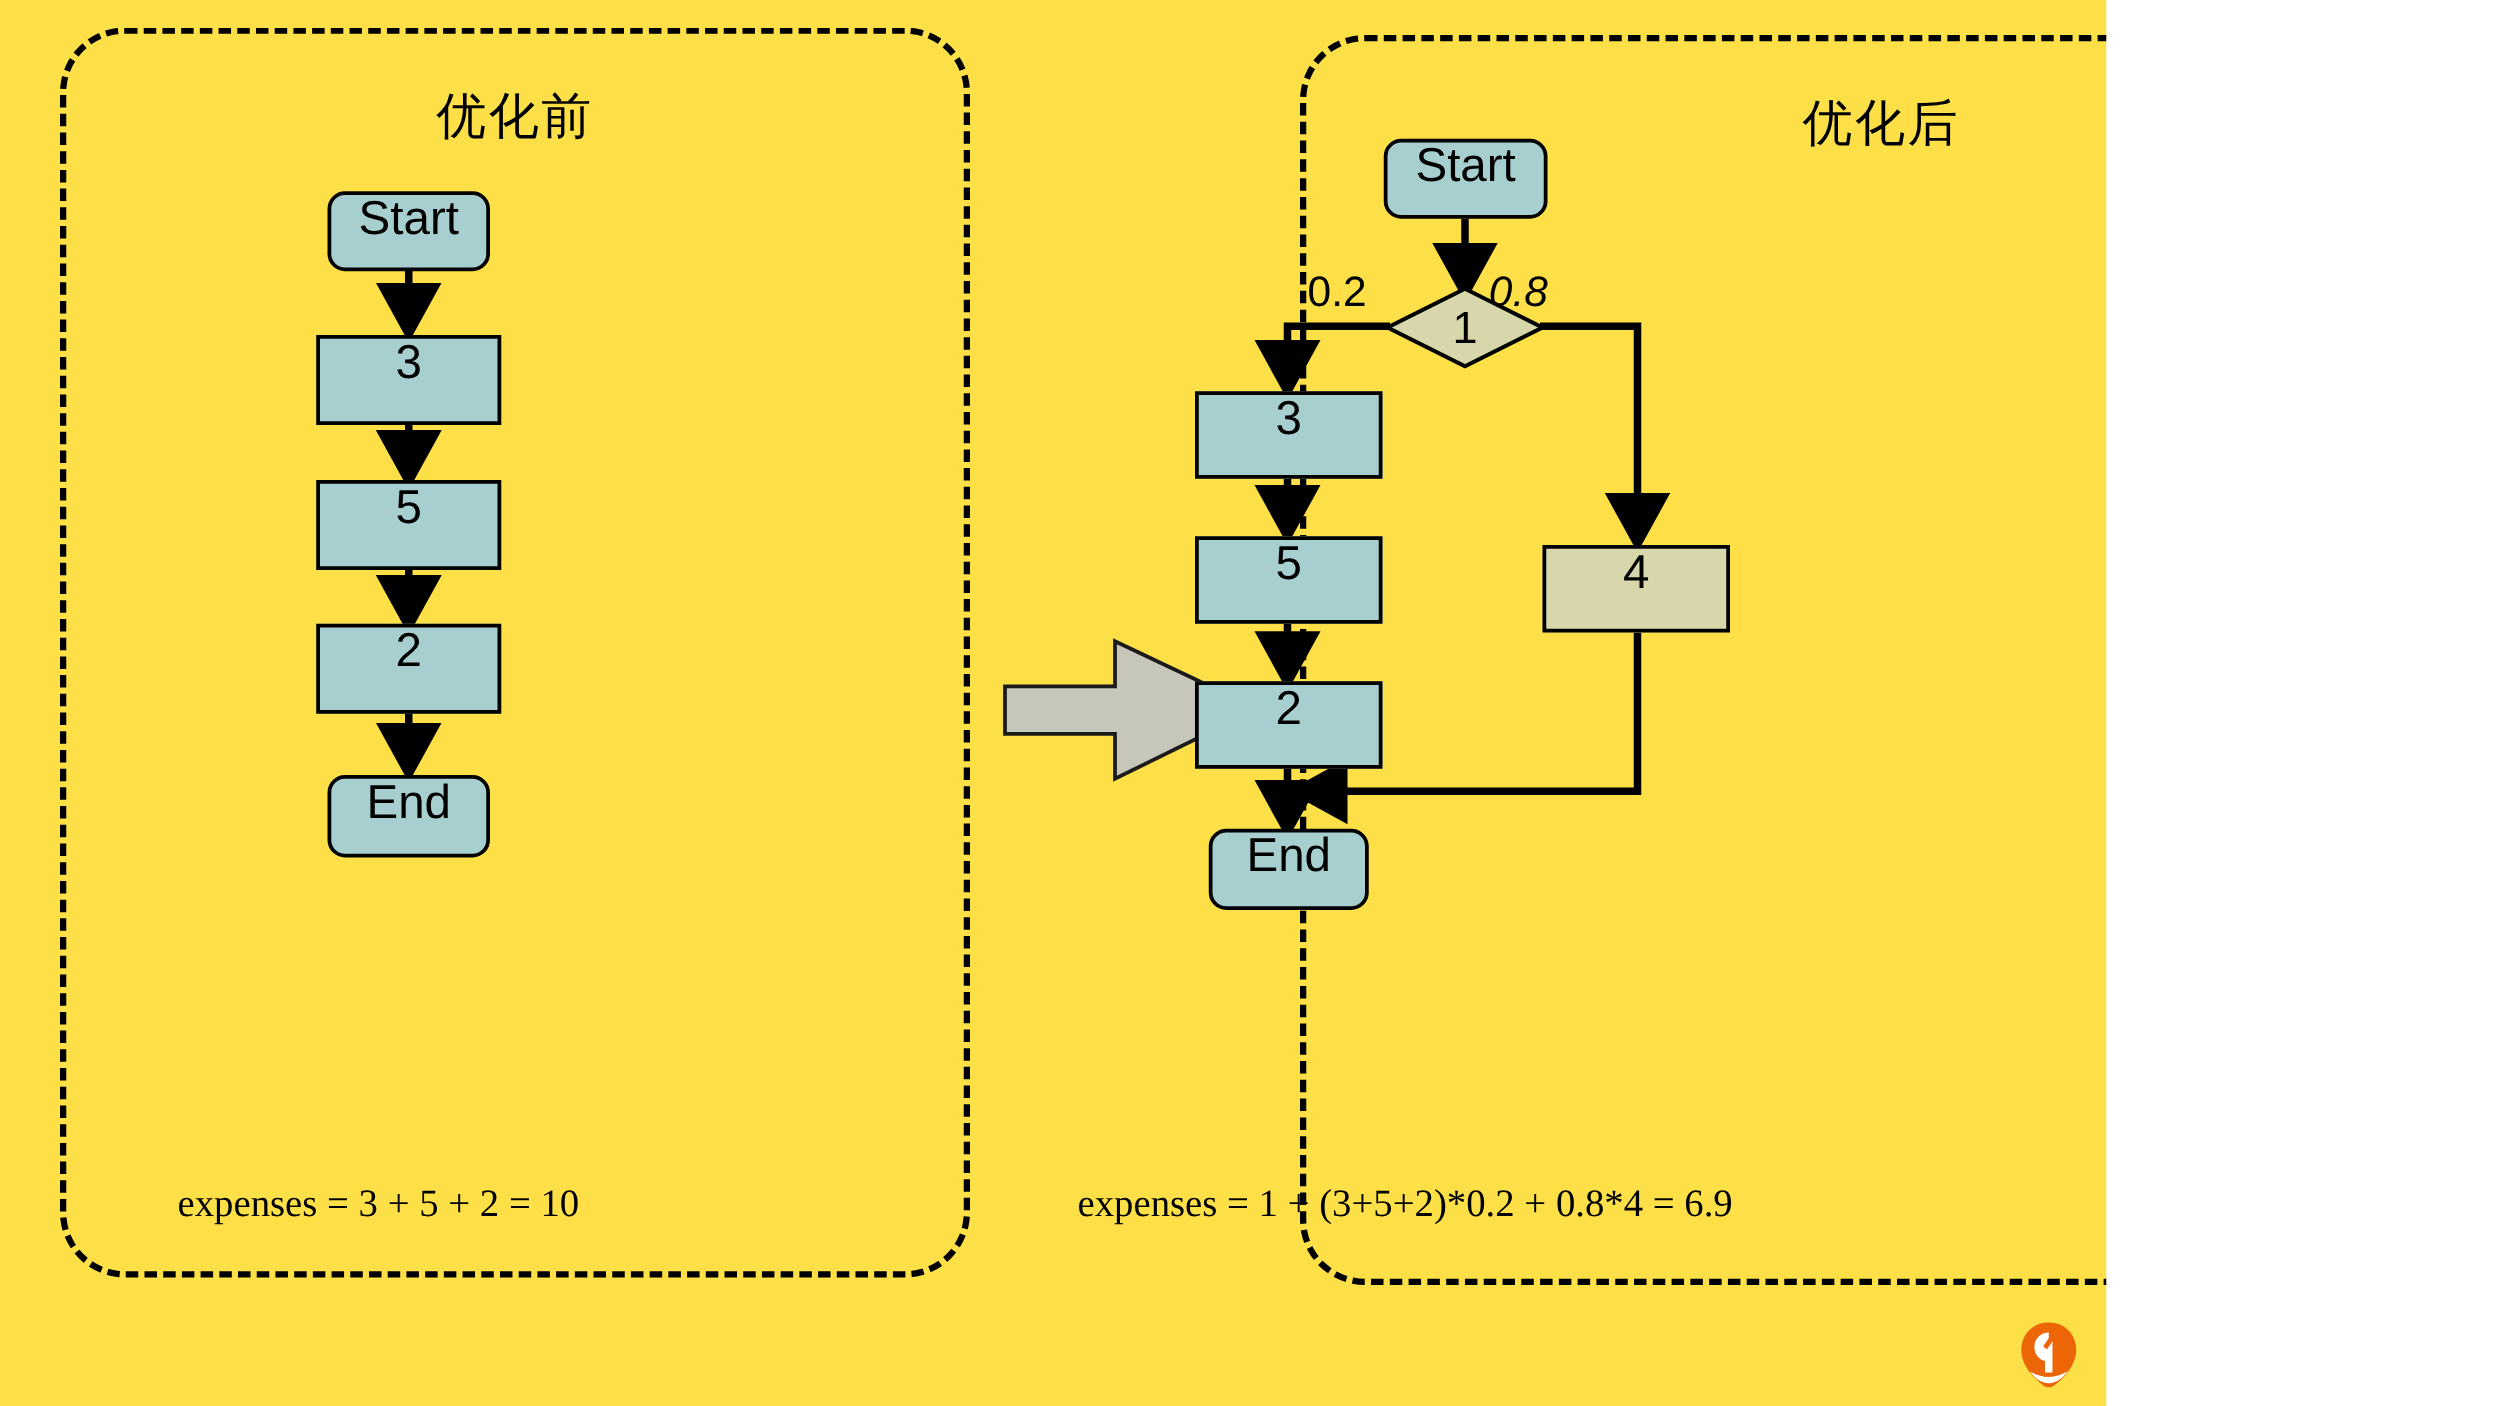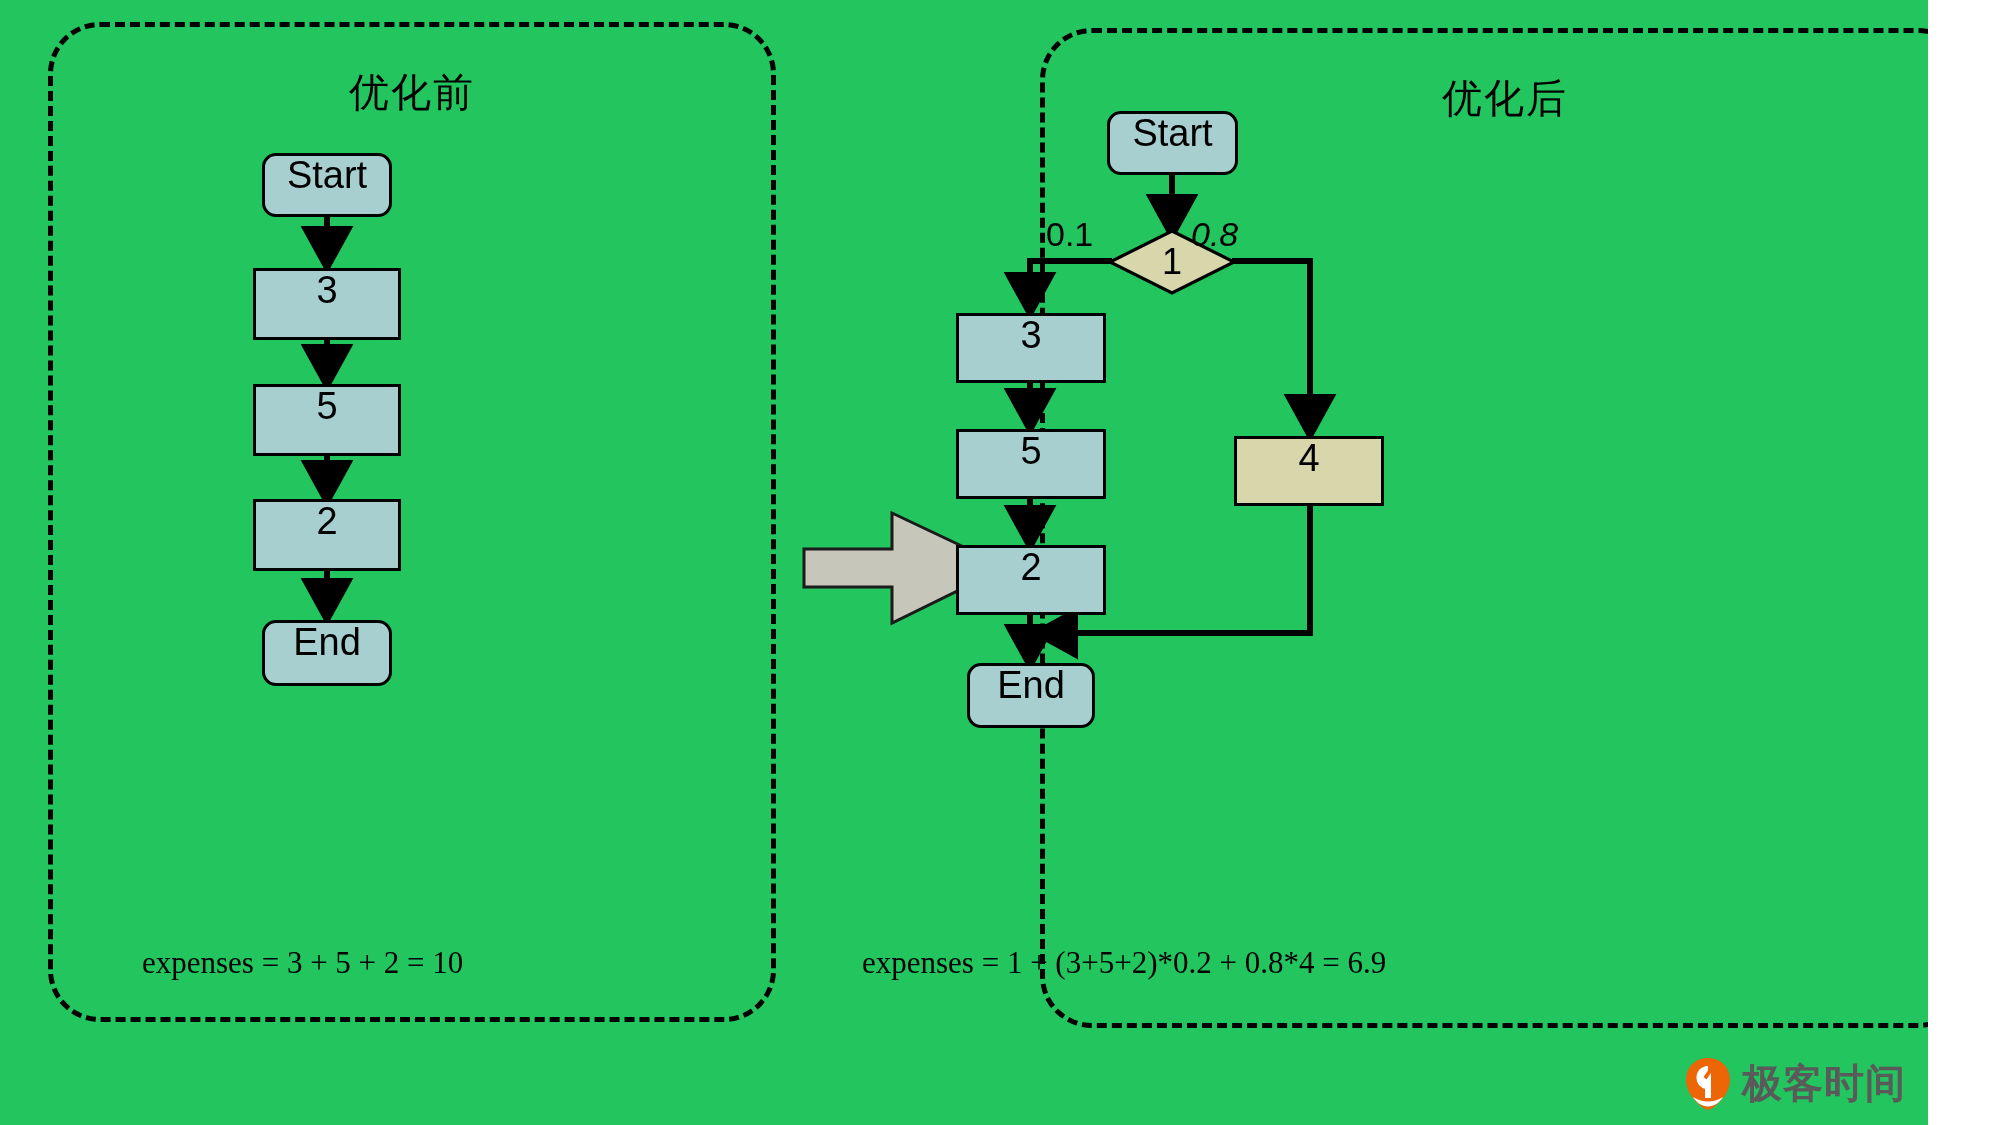--- a/index.html
+++ b/index.html
@@ -2,23 +2,23 @@
 <html><head>
 <meta charset="utf-8">
 <style>
   html, body {
     margin: 0;
     padding: 0;
     background: #ffffff;
   }
   #stage {
     position: relative;
-    width: 1928px;
+    width: 1685px;
     height: 1125px;
-    background: #22c55e;
+    background: #fde047;
     font-family: "Liberation Sans", sans-serif;
     overflow: hidden;
   }
   .panel {
     position: absolute;
     border: 5px dashed #000000;
     border-radius: 52px;
     background: transparent;
     box-sizing: border-box;
   }
@@ -187,21 +187,21 @@
     <span>Start</span>
   </div>
 
   <div class="diamond-wrap" style="left:1108px; top:229px; width:128px; height:66px;">
     <svg viewBox="0 0 128 66" preserveAspectRatio="none">
       <polygon points="64,2 126,33 64,64 2,33" fill="#d8d6ab" stroke="#000" stroke-width="3.2"></polygon>
     </svg>
     <span class="diamond-label">1</span>
   </div>
 
-  <div class="edge-label" style="left:1046px; top:215px;">0.1</div>
+  <div class="edge-label" style="left:1046px; top:215px;">0.2</div>
 
   <div class="edge-label" style="left:1191px; top:215px;font-style:italic;">0.8</div>
 
   <div class="node teal" style="left:956px; top:313px; width:150px; height:70px;">
     <span>3</span>
   </div>
 
   <div class="node teal" style="left:956px; top:429px; width:150px; height:70px;">
     <span>5</span>
   </div>
@@ -222,16 +222,15 @@
 
   <div id="brand">
     <svg class="mark" viewBox="0 0 48 54">
       <path d="M24 1 C11 1 2 10.5 2 23 C2 33.5 9.5 44 20 51.5 C22.5 53.3 25.5 53.3 28 51.5
                C38.5 44 46 33.5 46 23 C46 10.5 37 1 24 1 Z" fill="#ec6608"></path>
       <path d="M9 40 C13 46 18 49.5 24 49.5 C30 49.5 35 46 39 40 C34 43 29 44.5 24 44.5
                C19 44.5 14 43 9 40 Z" fill="#ffffff"></path>
       <path d="M24 9 C17.5 9 12.5 14 12.5 20.5 C12.5 26 16 30.5 21 31.8 L21 41 L27 41
                L27 16 L22.5 22.5 L19.5 20 L24 13.5 L24 9 Z" fill="#ffffff"></path>
     </svg>
-    <span class="wordmark">极客时间</span>
   </div>
 
 </div>
 
 </body></html>

